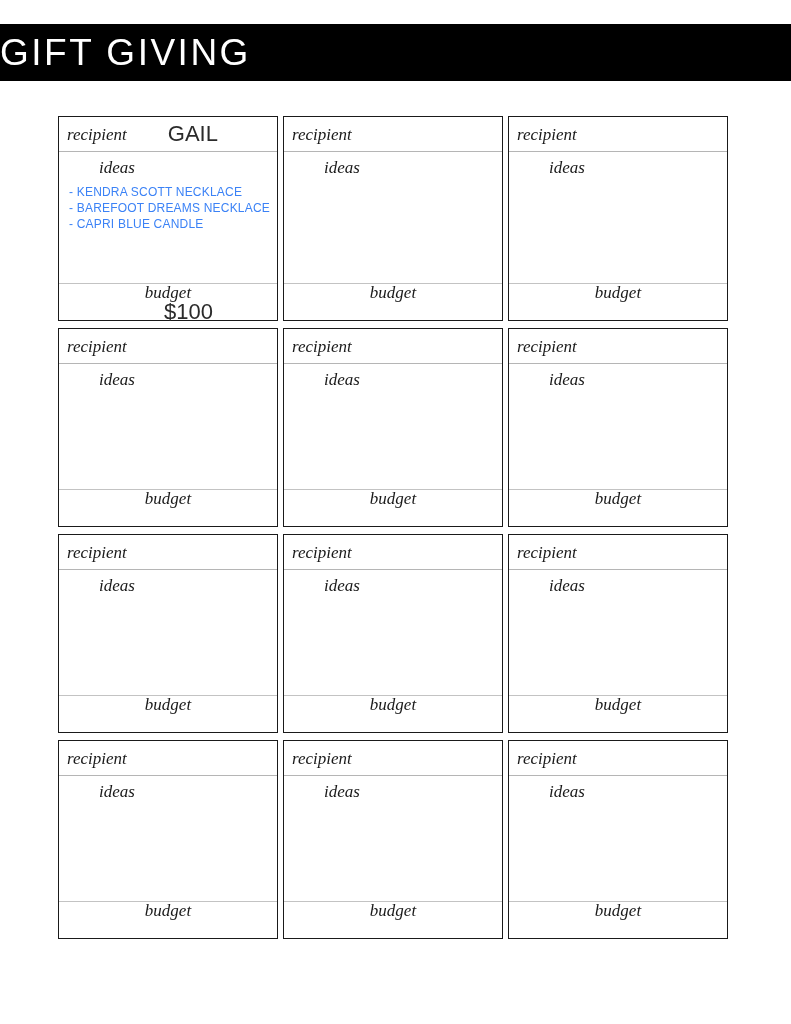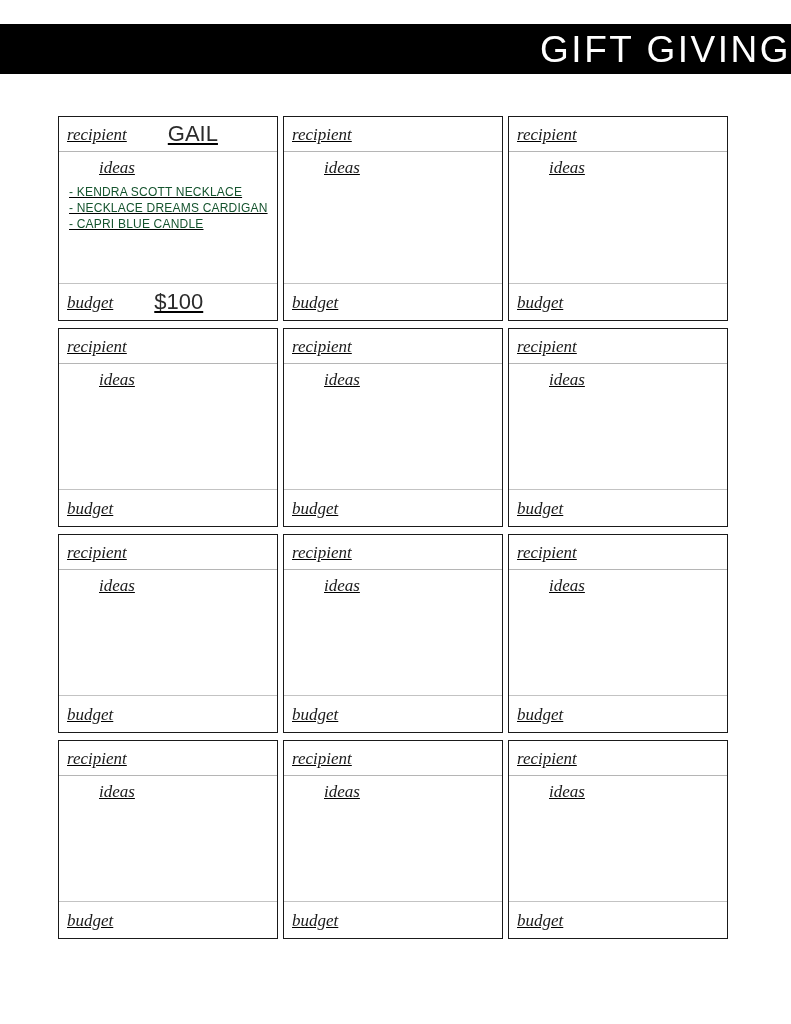--- a/index.html
+++ b/index.html
@@ -15,46 +15,45 @@
     overflow: hidden;
     position: relative;
   }
 
   
   .title-bar {
     position: absolute;
     left: 0;
     top: 24px;
     width: 791px;
-    height: 50px;
+    height: 57px;
     background: #000000;
     display: flex;
     align-items: center;
-    justify-content: flex-end;
+    justify-content: flex-start;
   }
   .title-text {
     color: #ffffff;
     font-family: "Liberation Sans", sans-serif;
     font-size: 37px;
     font-weight: 400;
     letter-spacing: 2.5px;
     line-height: 1;
     white-space: nowrap;
   }
 
   
   .grid {
     position: absolute;
     left: 58px;
     top: 116px;
     width: 670px;
     display: flex;
     flex-direction: column;
     row-gap: 7px;
-    text-decoration: underline;
   }
   .grid-row {
     display: flex;
     column-gap: 5px;
   }
   .card {
     width: 220px;
     box-sizing: border-box;
     border: 1.6px solid #1a1a1a;
     background: #ffffff;
@@ -83,20 +82,21 @@
   }
   .ideas-body {
     flex: 1 1 auto;
     box-sizing: border-box;
     padding: 0 10px;
     border-bottom: 1px solid #c3c3c3;
     overflow: hidden;
   }
   .line-budget {
     height: 36px;
+    flex-direction: column;
   }
 
   .lbl {
     font-family: "Liberation Serif", serif;
     font-style: italic;
     font-size: 17px;
     color: #1a1a1a;
     line-height: 1;
     white-space: nowrap;
   }
@@ -112,21 +112,21 @@
   }
 
   .ideas-list {
     margin: 0;
     padding: 4px 0 0 0;
     list-style: none;
   }
   .ideas-list li {
     font-family: "Liberation Sans", sans-serif;
     font-size: 12px;
-    color: #14532d;
+    color: #3b82f6;
     line-height: 1.33;
     letter-spacing: 0.2px;
     white-space: nowrap;
   }
 </style>
 </head>
 <body>
 
 <div class="title-bar">
   <div class="title-text">GIFT GIVING</div>
@@ -138,21 +138,21 @@
         <div class="line line-recipient">
           <span class="lbl">recipient</span>
           <span class="val">GAIL</span>
         </div>
         <div class="line line-ideas">
           <span class="lbl lbl-ideas">ideas</span>
         </div>
         <div class="ideas-body">
           <ul class="ideas-list">
             <li>- KENDRA SCOTT NECKLACE</li>
-            <li>- NECKLACE DREAMS CARDIGAN</li>
+            <li>- BAREFOOT DREAMS NECKLACE</li>
             <li>- CAPRI BLUE CANDLE</li>
           </ul>
         </div>
         <div class="line line-budget">
           <span class="lbl">budget</span>
           <span class="val">$100</span>
         </div>
       </div>
       <div class="card">
         <div class="line line-recipient">

